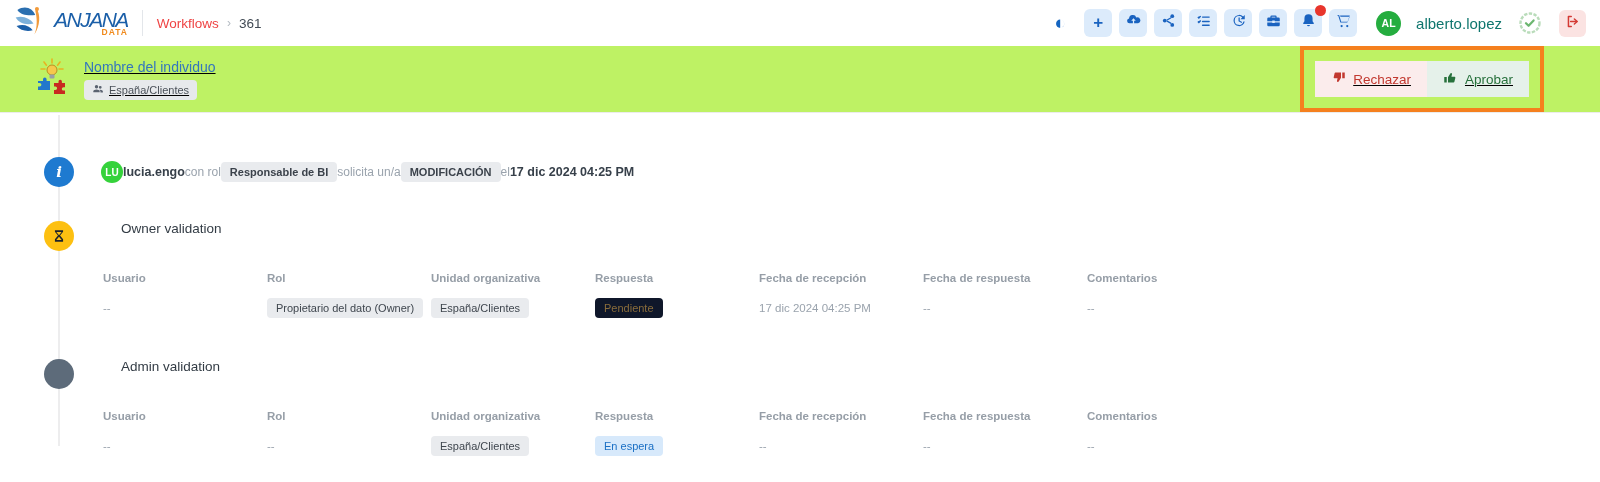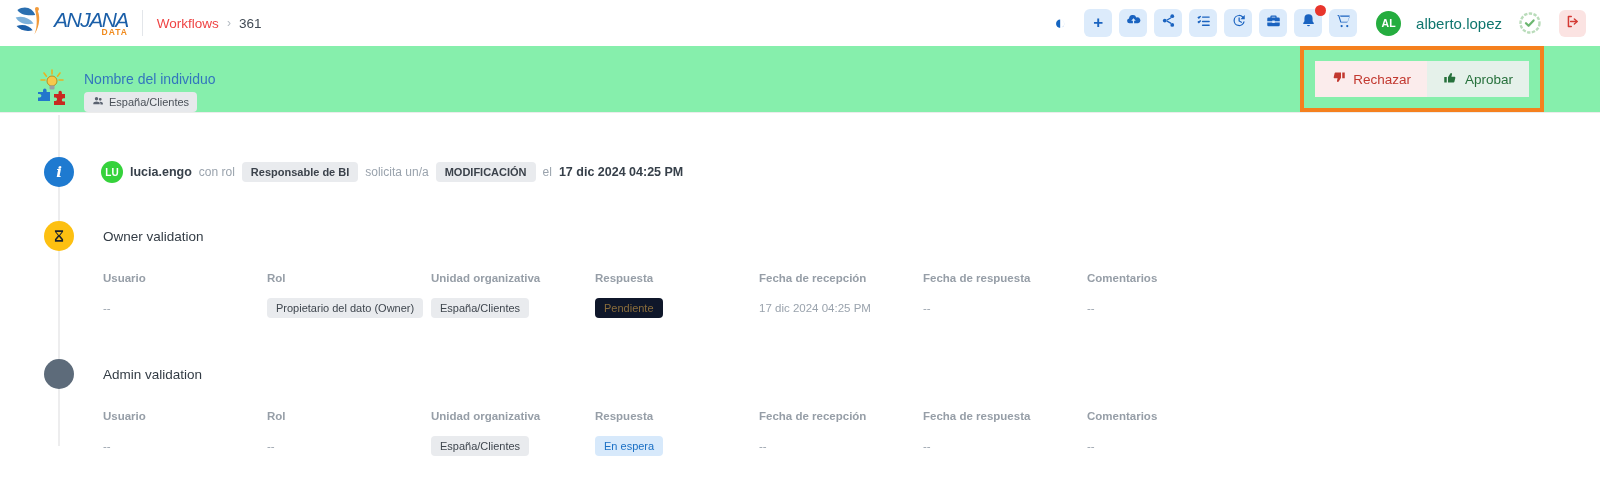--- a/index.html
+++ b/index.html
@@ -29,22 +29,22 @@
   .notif-dot { position:absolute; top:-4px; right:-4px; width:11px; height:11px; border-radius:50%; background:#e8352c; }
   .avatar { width:25px; height:25px; border-radius:50%; background:#25ad3f; color:#fff; font-size:10.5px;
     font-weight:700; display:flex; align-items:center; justify-content:center; margin-left:12px; cursor:pointer; }
   .username { font-size:15px; color:#0f766e; margin:0 9px 0 8px; }
   .status-check { width:24px; height:24px; margin-right:10px; cursor:default; }
   .logout-btn { width:27px; height:27px; border:none; border-radius:6px; background:#fbe3e2; color:#d43a34;
     display:flex; align-items:center; justify-content:center; cursor:pointer; }
   .logout-btn svg { width:15px; height:15px; }
 
   
-  .entitybar { height:67px; flex:0 0 67px; background:#86efac; border-bottom:1px solid #ececec;
-    display:flex; align-items:flex-end; padding:0 16px; }
+  .entitybar { height:67px; flex:0 0 67px; background:#bef264; border-bottom:1px solid #ececec;
+    display:flex; align-items:center; padding:0 16px;text-decoration:underline; }
   .entity-icon { margin:0 12px 0 16px; }
   .entity-info { display:flex; flex-direction:column; gap:5px; }
   .entity-title { color:#3376bd; font-size:14px; cursor:default; }
   .org-badge { display:inline-flex; align-items:center; gap:5px; background:#e7e9ec; color:#4a5058;
     border-radius:4px; font-size:11px; padding:3px 8px; width:max-content; }
   .org-badge svg { width:12px; height:12px; fill:#5a6270; }
 
   .action-highlight { border:4px solid #f5801e; padding:11px; display:flex; margin-right:40px; }
   .action-btn { display:flex; align-items:center; gap:7px; border:none; padding:9px 16px;
     font-size:13.5px; font-family:"Liberation Sans",sans-serif; cursor:pointer; }
@@ -59,31 +59,31 @@
   .entry { position:relative; display:flex; align-items:center; padding-left:44px; }
   .tl-circle { width:30px; height:30px; border-radius:50%; flex:0 0 30px;
     display:flex; align-items:center; justify-content:center; z-index:1; }
   .info-circle { background:#1e7ad0; color:#fff; font-family:"DejaVu Serif",serif;
     font-style:italic; font-weight:700; font-size:15px; }
   .owner-circle { background:#fdc011; }
   .owner-circle svg { width:14px; height:14px; }
   .admin-circle { background:#5d6b7a; }
 
   .request-entry { padding-top:44px; }
-  .request-line { display:flex; align-items:center; gap:7px; margin-left:27px; font-size:12px; }
+  .request-line { display:flex; align-items:center; margin-left:27px; font-size:12px; }
   .mini-avatar { width:22px; height:22px; border-radius:50%; background:#35d23b; color:#fff;
     font-size:10px; font-weight:700; display:flex; align-items:center; justify-content:center; }
   .req-user { color:#37404a; font-weight:700; font-size:12.5px; }
   .muted { color:#9aa3ad; font-size:12px; }
   .pill { background:#e9ebee; color:#3b424b; border-radius:4px; padding:4px 9px; font-size:11px;
     font-weight:600; display:inline-block; white-space:nowrap; }
   .req-date { color:#37404a; font-weight:700; font-size:12.5px; }
 
   .section { margin-top:34px; }
-  .section-head { display:flex; align-items:center; padding-left:44px; }
+  .section-head { display:flex; padding-left:44px;gap:18px; }
   .section-title { margin-left:29px; font-size:13.5px; color:#333c45; }
 
   .tbl { margin-left:103px; margin-top:21px; }
   .tbl-head, .tbl-row { display:grid; grid-template-columns:repeat(7,164px); align-items:center; }
   .th { color:#969ea7; font-size:11.5px; font-weight:700; }
   .tbl-row { margin-top:13px; min-height:21px; }
   .td { font-size:11.5px; color:#9aa3ad; }
   .td .pill { font-weight:400; color:#3f464e; }
   .badge-pending { background:#0f172a; color:#8a6d3b; border-radius:4px; padding:4px 9px;
     font-size:11px; display:inline-block; }

